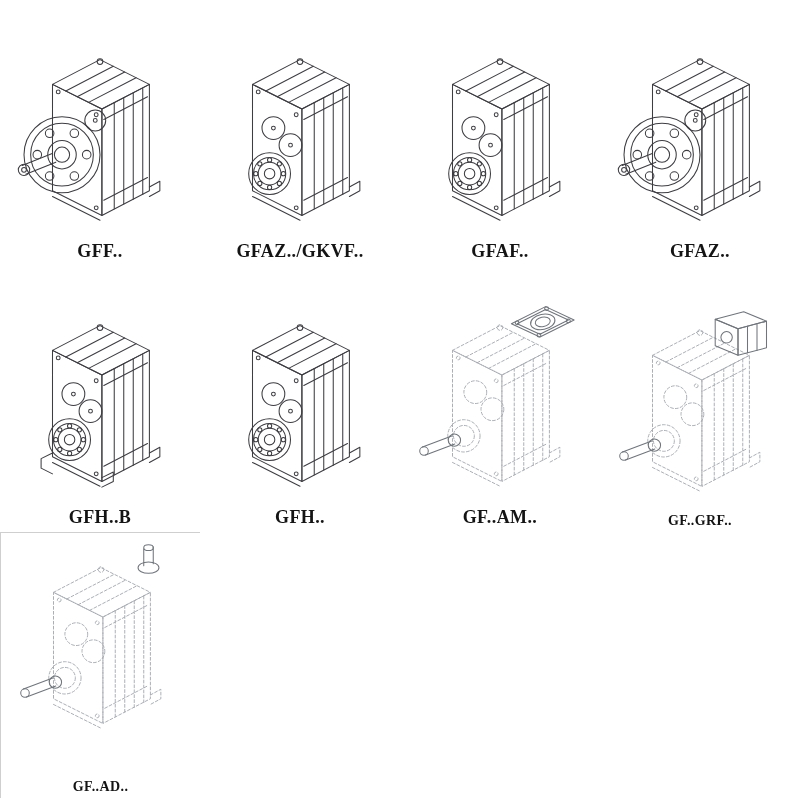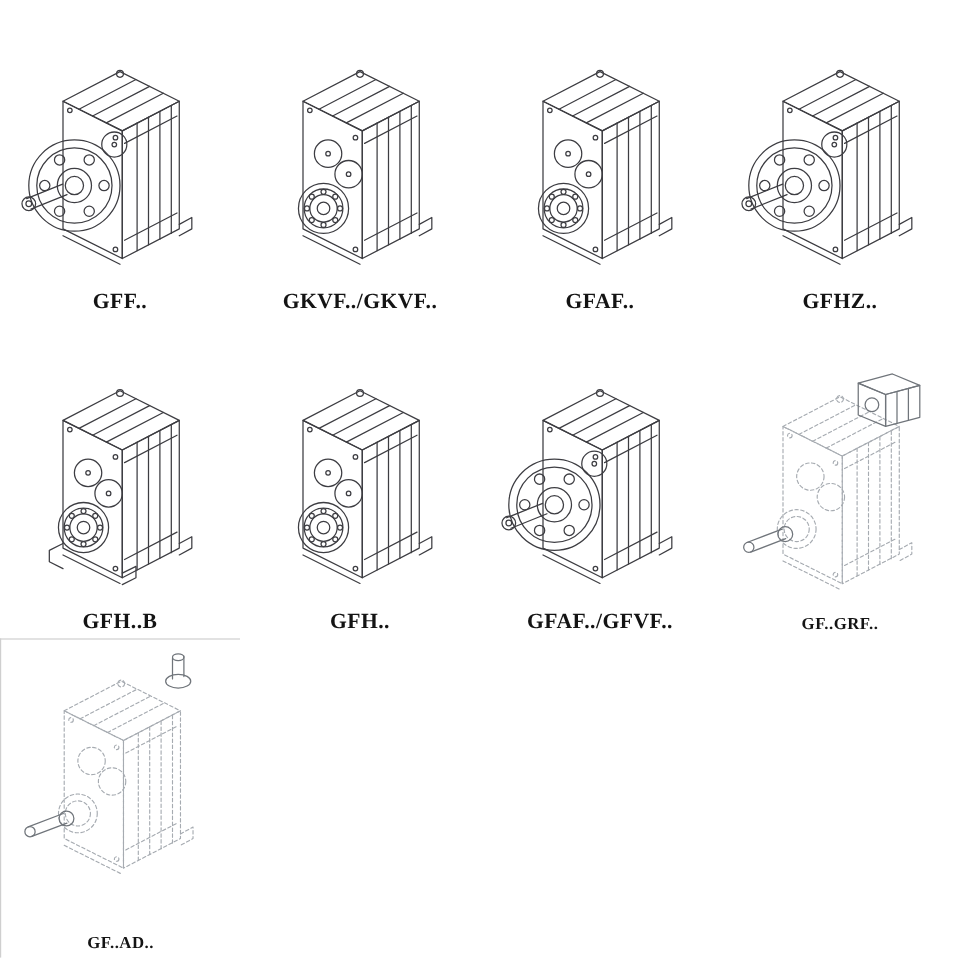--- a/index.html
+++ b/index.html
@@ -224,69 +224,69 @@
       </div>
       <figcaption class="cap">GFF..</figcaption>
     </figure>
 
     <figure class="cell">
       <div class="art">
         <svg viewBox="0 0 200 210" class="solid">
             <use href="#gb-hollow"></use>
           </svg>
       </div>
-      <figcaption class="cap">GKVF../GKVF..</figcaption>
+      <figcaption class="cap">GFAZ../GKVF..</figcaption>
     </figure>
 
     <figure class="cell">
       <div class="art">
         <svg viewBox="0 0 200 210" class="solid">
             <use href="#gb-hollow"></use>
           </svg>
       </div>
       <figcaption class="cap">GFAF..</figcaption>
     </figure>
 
     <figure class="cell">
       <div class="art">
         <svg viewBox="0 0 200 210" class="solid">
             <use href="#gb-flange"></use>
           </svg>
       </div>
-      <figcaption class="cap">GFHZ..</figcaption>
+      <figcaption class="cap">GFAZ..</figcaption>
     </figure>
 
     <figure class="cell">
       <div class="art">
         <svg viewBox="0 0 200 210" class="solid">
             <use href="#gb-hollow-foot"></use>
           </svg>
       </div>
       <figcaption class="cap">GFH..B</figcaption>
     </figure>
 
     <figure class="cell">
       <div class="art">
         <svg viewBox="0 0 200 210" class="solid">
             <use href="#gb-hollow"></use>
           </svg>
       </div>
       <figcaption class="cap">GFH..</figcaption>
     </figure>
 
-
-
-    <figure class="cell">
-      <div class="art">
-        <svg viewBox="0 0 200 210" class="solid">
-            <use href="#gb-flange"></use>
-          </svg>
-      </div>
-      <figcaption class="cap">GFAF../GFVF..</figcaption>
-    </figure>
+    <figure class="cell">
+      <div class="art">
+        <svg viewBox="0 0 200 210" class="dashed">
+            <use href="#gb-am"></use>
+          </svg>
+      </div>
+      <figcaption class="cap">GF..AM..</figcaption>
+    </figure>
+
+
 
 
     <figure class="cell">
       <div class="art">
         <svg viewBox="0 0 200 210" class="dashed">
             <use href="#gb-grf"></use>
           </svg>
       </div>
       <figcaption class="cap big">GF..GRF..</figcaption>
     </figure>

